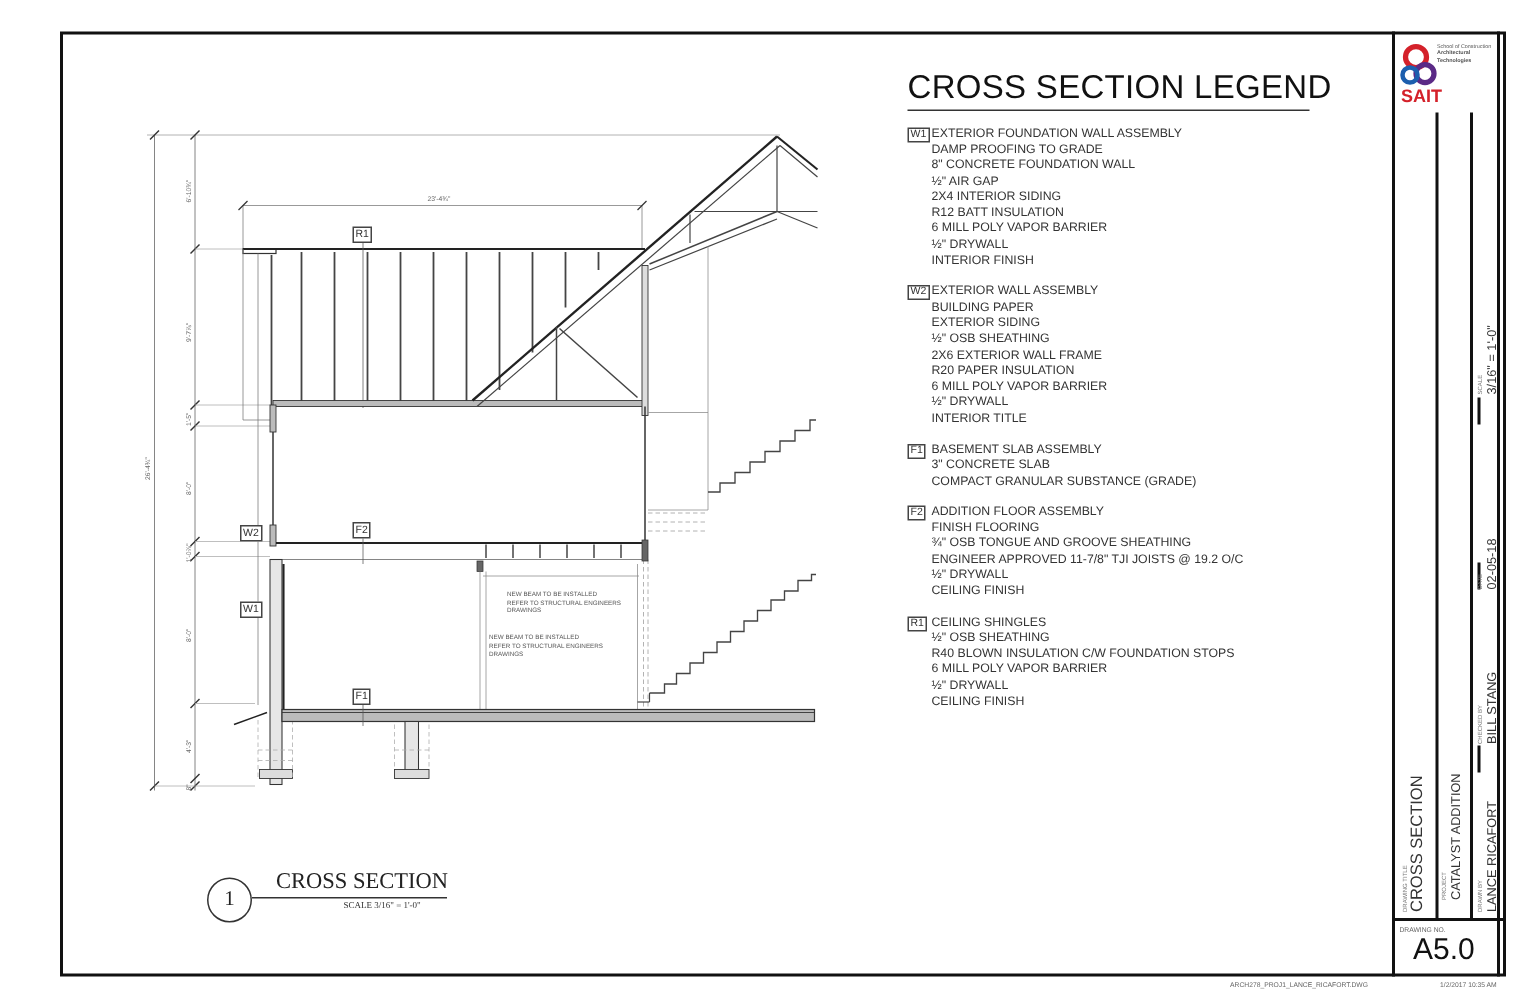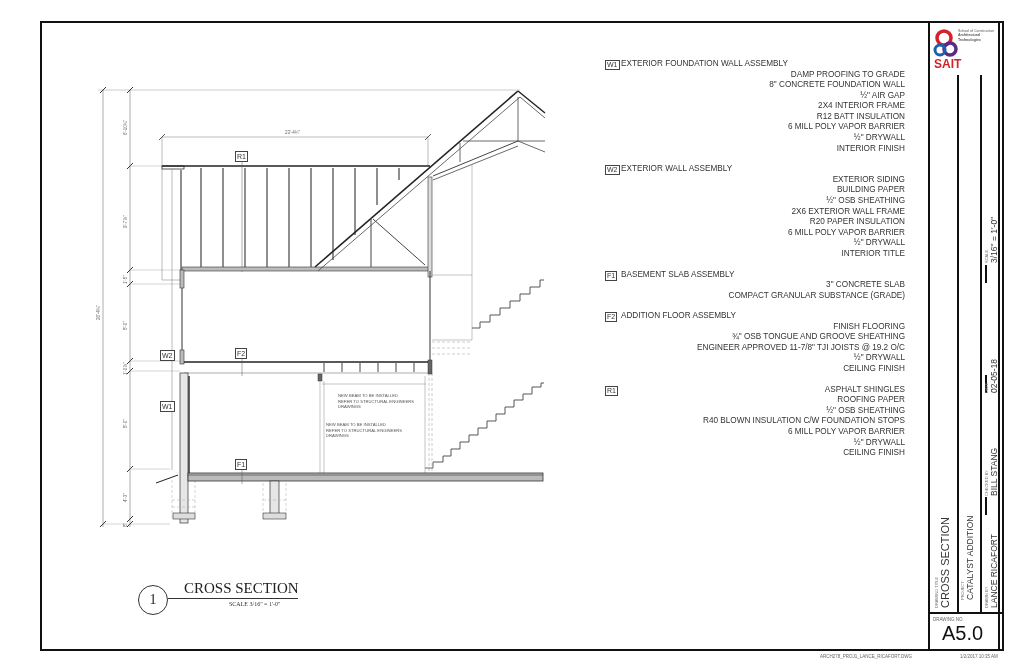--- a/index.html
+++ b/index.html
@@ -6,21 +6,21 @@
   body { width: 1024px; height: 662px; position: relative; overflow: hidden; font-family: "Liberation Sans", sans-serif; color: #222; }
   .sheet-border { position: absolute; left: 40px; top: 21px; width: 964px; height: 630px; border: 2px solid #111; box-sizing: border-box; }
   svg.draw { position: absolute; left: 0; top: 0; }
   
   .legend { position: absolute; left: 605px; top: 45px; width: 300px; }
   .legend-title { font-size: 22px; font-weight: normal; letter-spacing: 0.2px; color: #111; padding-bottom: 2px; border-bottom: 1.5px solid #333; width: 268px; white-space: nowrap; }
   .legend-group { position: relative; margin-top: 10px; padding-left: 16px; }
   .legend-group:first-of-type { margin-top: 14px; }
   .tag { position: absolute; left: 0; top: 1px; font-size: 7px; border: 1px solid #444; padding: 0 1px; line-height: 8px; color: #333; }
   .group-title { font-size: 8.2px; color: #333; line-height: 10.5px; white-space: nowrap; }
-  .group-item { font-size: 8.2px; color: #333; line-height: 10.6px; white-space: nowrap; text-align: right; }
+  .group-item { font-size: 8.2px; color: #333; line-height: 10.6px; white-space: nowrap; }
   
   .tb { position: absolute; left: 928px; top: 21px; width: 76px; height: 630px; border-left: 2px solid #111; box-sizing: border-box; }
   .logo-sait { position: absolute; left: 934px; top: 57px; font-size: 12px; font-weight: bold; color: #d4212a; }
   .logo-sub { position: absolute; left: 958px; top: 29px; font-size: 3.6px; line-height: 4.4px; color: #555; width: 40px; }
   .vline { position: absolute; background: #111; }
   .rot { position: absolute; transform: rotate(-90deg); transform-origin: left top; white-space: nowrap; }
   .rot .lbl { font-size: 4px; color: #777; display: block; }
   .rot .val { font-size: 8.5px; color: #333; display: block; }
   .rot .val-lg { font-size: 11px; color: #333; display: block; }
   .drawing-no-label { position: absolute; left: 933px; top: 617px; font-size: 4.5px; color: #666; }
@@ -210,39 +210,40 @@
 <div class="dimv" style="left:123px;top:428px;">8'-0"</div>
 <div class="dimv" style="left:123px;top:502px;">4'-3"</div>
 <div class="dimv" style="left:123px;top:527px;">8"</div>
 
 <div class="sec-circle">1</div>
 <div class="sec-line"></div>
 <div class="sec-title">CROSS SECTION</div>
 <div class="sec-scale">SCALE 3/16" = 1'-0"</div>
 
 <div class="legend">
+  <div class="legend-title">CROSS SECTION LEGEND</div>
 
   <div class="legend-group">
     <span class="tag">W1</span>
     <div class="group-title">EXTERIOR FOUNDATION WALL ASSEMBLY</div>
     <div class="group-item">DAMP PROOFING TO GRADE</div>
     <div class="group-item">8" CONCRETE FOUNDATION WALL</div>
     <div class="group-item">½" AIR GAP</div>
-    <div class="group-item">2X4 INTERIOR FRAME</div>
+    <div class="group-item">2X4 INTERIOR SIDING</div>
     <div class="group-item">R12 BATT INSULATION</div>
     <div class="group-item">6 MILL POLY VAPOR BARRIER</div>
     <div class="group-item">½" DRYWALL</div>
     <div class="group-item">INTERIOR FINISH</div>
   </div>
 
   <div class="legend-group">
     <span class="tag">W2</span>
     <div class="group-title">EXTERIOR WALL ASSEMBLY</div>
+    <div class="group-item">BUILDING PAPER</div>
     <div class="group-item">EXTERIOR SIDING</div>
-    <div class="group-item">BUILDING PAPER</div>
     <div class="group-item">½" OSB SHEATHING</div>
     <div class="group-item">2X6 EXTERIOR WALL FRAME</div>
     <div class="group-item">R20 PAPER INSULATION</div>
     <div class="group-item">6 MILL POLY VAPOR BARRIER</div>
     <div class="group-item">½" DRYWALL</div>
     <div class="group-item">INTERIOR TITLE</div>
   </div>
 
   <div class="legend-group">
     <span class="tag">F1</span>
@@ -256,22 +257,21 @@
     <div class="group-title">ADDITION FLOOR ASSEMBLY</div>
     <div class="group-item">FINISH FLOORING</div>
     <div class="group-item">¾" OSB TONGUE AND GROOVE SHEATHING</div>
     <div class="group-item">ENGINEER APPROVED 11-7/8" TJI JOISTS @ 19.2 O/C</div>
     <div class="group-item">½" DRYWALL</div>
     <div class="group-item">CEILING FINISH</div>
   </div>
 
   <div class="legend-group">
     <span class="tag">R1</span>
-    <div class="group-item">ASPHALT SHINGLES</div>
-    <div class="group-item">ROOFING PAPER</div>
+    <div class="group-item">CEILING SHINGLES</div>
     <div class="group-item">½" OSB SHEATHING</div>
     <div class="group-item">R40 BLOWN INSULATION C/W FOUNDATION STOPS</div>
     <div class="group-item">6 MILL POLY VAPOR BARRIER</div>
     <div class="group-item">½" DRYWALL</div>
     <div class="group-item">CEILING FINISH</div>
   </div>
 </div>
 
 <div class="tb"></div>
 <div class="logo-sait">SAIT</div>

